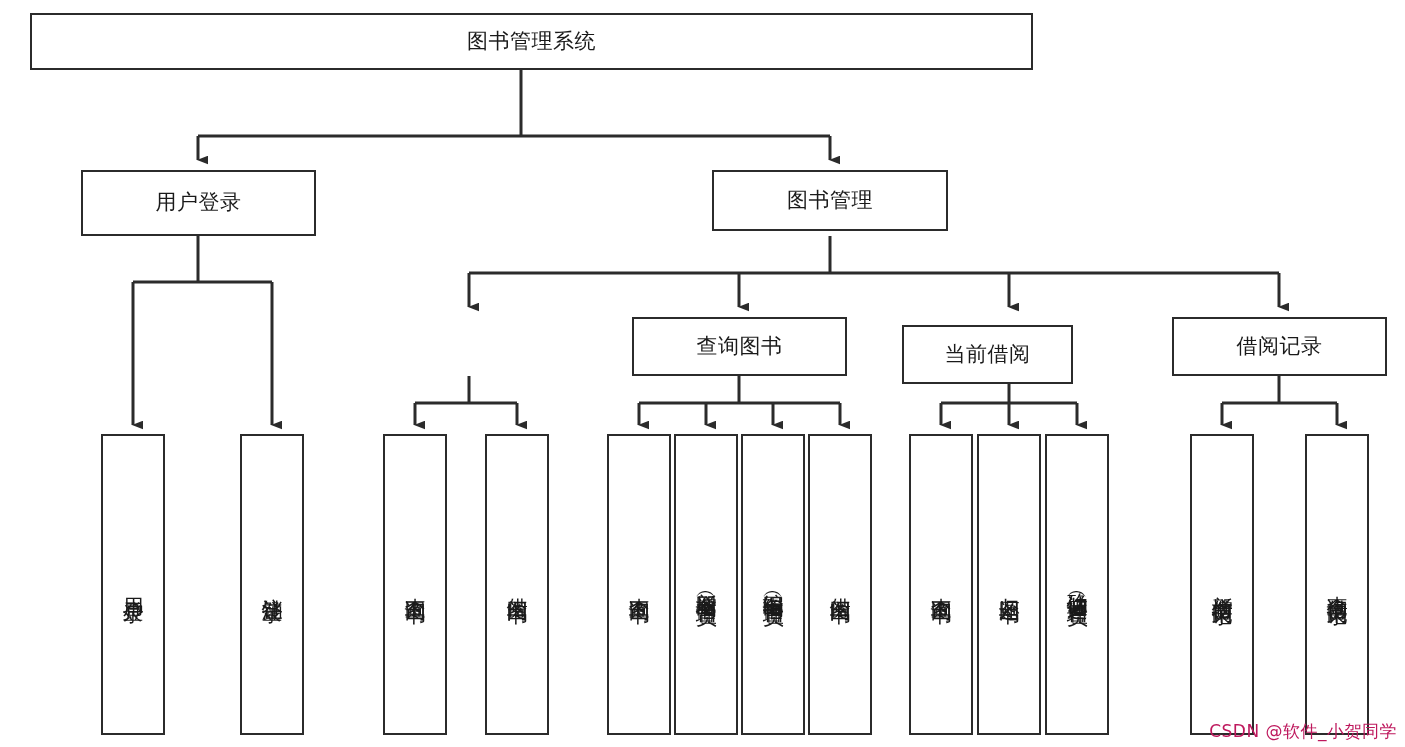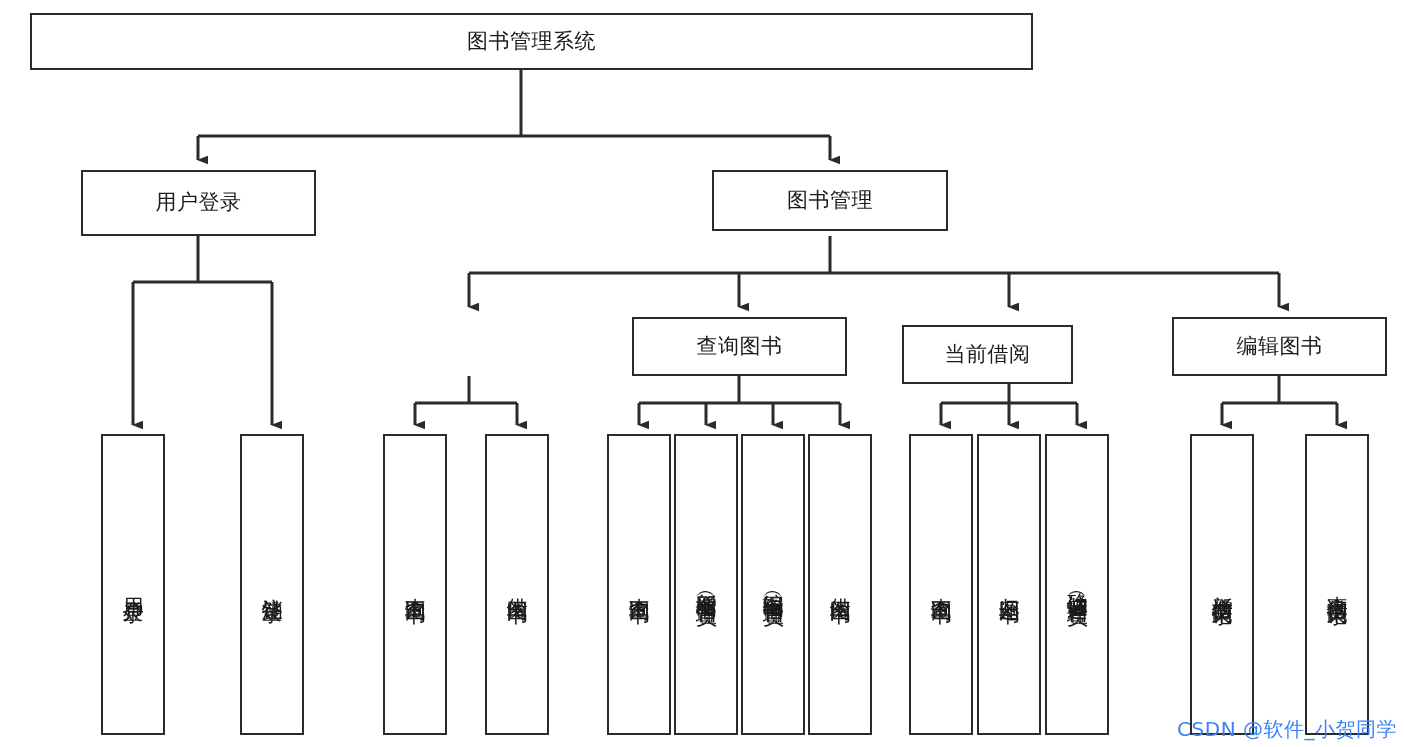--- a/index.html
+++ b/index.html
@@ -53,22 +53,22 @@
     writing-mode: vertical-rl;
     text-orientation: upright;
     text-align: center;
     line-height: 1.25;
     white-space: nowrap;
   }
   #watermark {
     position: absolute;
     right: 8px;
     bottom: 4px;
-    font-size: 20px;
-    color: #3b82f6;
+    font-size: 17px;
+    color: #be185d;
     white-space: nowrap;
     letter-spacing: 0.5px;
     font-family: "DejaVu Sans", "Liberation Sans", sans-serif;
   }
 </style>
 </head>
 <body>
 
 <div id="diagram-root">
 
@@ -138,21 +138,21 @@
 
   <div class="node-box" style="left:632px; top:317px; width:215px; height:59px;">
     <span class="node-label-h">查询图书</span>
   </div>
 
   <div class="node-box" style="left:902px; top:317px; width:171px; height:59px;margin-top:8px;">
     <span class="node-label-h">当前借阅</span>
   </div>
 
   <div class="node-box" style="left:1172px; top:317px; width:215px; height:59px;">
-    <span class="node-label-h">编辑图书</span>
+    <span class="node-label-h">借阅记录</span>
   </div>
 
   <div class="node-box leaf" style="left:101px; top:434px; width:64px; height:301px;">
     <span class="node-label-v">用户登录</span>
   </div>
 
   <div class="node-box leaf" style="left:240px; top:434px; width:64px; height:301px;">
     <span class="node-label-v">注销登录</span>
   </div>
 

